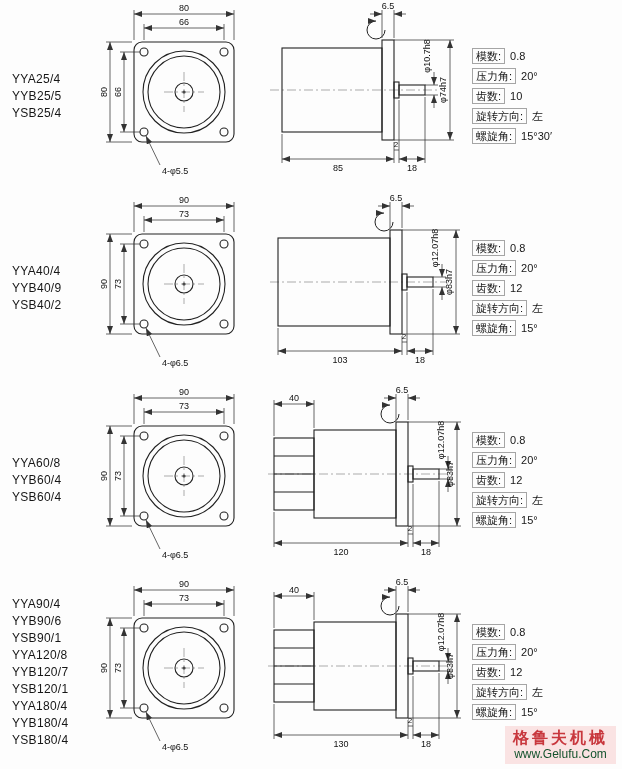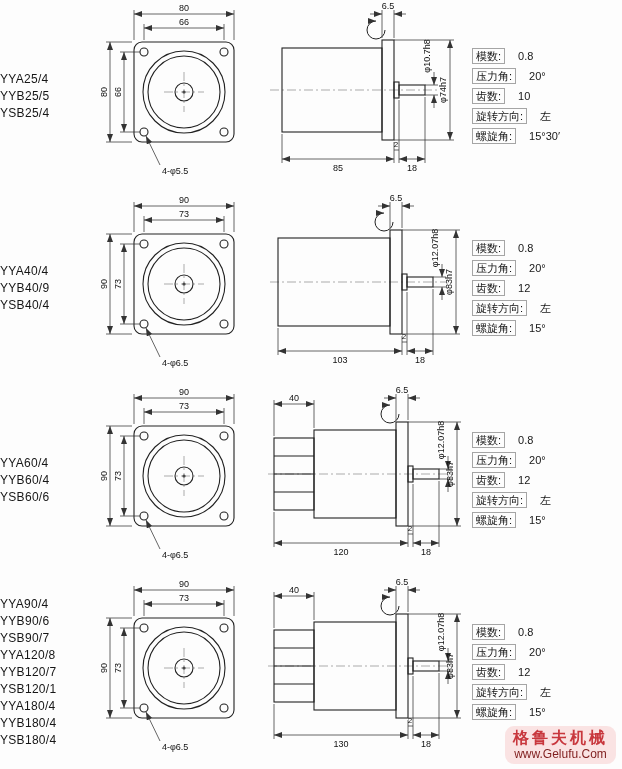--- a/index.html
+++ b/index.html
@@ -1,36 +1,36 @@
 <!DOCTYPE html>
 <html><head>
 <meta charset="utf-8">
 <style>
   *{box-sizing:border-box}
   html,body{margin:0;padding:0}
   body{background:#ddd;font-family:"Liberation Sans",sans-serif}
   .page{position:relative;width:622px;height:769px;margin:0 auto;background:#fdfdfd;overflow:hidden}
   .row{display:flex;align-items:center;height:192px;width:100%}
-  .models{width:94px;padding-left:0;flex:none}
+  .models{width:94px;padding-left:12px;flex:none}
   .model{font-size:12px;line-height:17px;color:#161616;white-space:nowrap;letter-spacing:.3px}
   .front-svg,.side-svg{flex:none;display:block}
   .specs{margin-left:8px;flex:none}
   .spec-line{display:flex;align-items:center;margin:4px 0;font-size:11px;color:#161616;white-space:nowrap}
-  .spec-label{border:1px solid #a5a5a5;padding:0 3px;margin-right:12px;line-height:14px}
+  .spec-label{border:1px solid #a5a5a5;padding:0 3px;margin-right:4px;line-height:14px}
   .spec-value{padding:0 1px}
   svg text{font-family:"Liberation Sans",sans-serif;font-size:9px;fill:#111}
   svg text.small{font-size:8px}
   g.ln{stroke:#222;stroke-width:1.1;fill:none}
   g.dim{stroke:#333;stroke-width:.75;fill:none}
   line.cl{stroke:#777;stroke-width:.6;stroke-dasharray:9 3 2 3}
   circle.dot{fill:#222;stroke:none}
   path.rot{stroke:#222;stroke-width:1;fill:none}
-  .watermark{position:absolute;right:6px;bottom:5px;text-align:center;background:rgba(247,206,206,.55);padding:2px 8px 3px;border-radius:9px}
+  .watermark{position:absolute;right:6px;bottom:5px;text-align:center;background:rgba(247,206,206,.55);padding:2px 8px 3px;border-radius:0}
   .wm1{color:#c8373d;font-size:16px;font-weight:bold;letter-spacing:3px;line-height:19px}
-  .wm2{color:#7f1d1d;font-size:12px;line-height:14px}
+  .wm2{color:#14532d;font-size:12px;line-height:14px}
 </style>
 </head>
 <body>
 
 <svg width="0" height="0" style="position:absolute">
   <defs>
     <marker id="arr" markerWidth="10" markerHeight="8" refX="8" refY="3" orient="auto-start-reverse" markerUnits="userSpaceOnUse">
       <path d="M0,0 L8,3 L0,6 Z" fill="#333"></path>
     </marker>
   </defs>
@@ -136,21 +136,21 @@
           <span class="spec-label">螺旋角:</span>
           <span class="spec-value">15°30′</span>
         </div>
     </div>
   </div>
 
   <div class="row">
     <div class="models">
       <div class="model">YYA40/4</div>
       <div class="model">YYB40/9</div>
-      <div class="model">YSB40/4</div>
+      <div class="model">YSB40/2</div>
     </div>
     <svg class="front-svg" width="170" height="192" viewBox="0 0 170 192">
       <g class="ln">
         <rect x="40" y="42" width="100" height="100" rx="8"></rect>
         <circle cx="90" cy="92" r="41"></circle>
         <circle cx="90" cy="92" r="36"></circle>
         <circle cx="90" cy="92" r="9"></circle>
         <circle class="dot" cx="90" cy="92" r="1.6"></circle>
         <circle cx="50" cy="52" r="4"></circle>
         <circle cx="130" cy="52" r="4"></circle>
@@ -235,23 +235,23 @@
         </div>
       <div class="spec-line">
           <span class="spec-label">螺旋角:</span>
           <span class="spec-value">15°</span>
         </div>
     </div>
   </div>
 
   <div class="row">
     <div class="models">
-      <div class="model">YYA60/4</div>
+      <div class="model">YYA60/8</div>
       <div class="model">YYB60/4</div>
-      <div class="model">YSB60/6</div>
+      <div class="model">YSB60/4</div>
     </div>
     <svg class="front-svg" width="170" height="192" viewBox="0 0 170 192">
       <g class="ln">
         <rect x="40" y="42" width="100" height="100" rx="8"></rect>
         <circle cx="90" cy="92" r="41"></circle>
         <circle cx="90" cy="92" r="36"></circle>
         <circle cx="90" cy="92" r="9"></circle>
         <circle class="dot" cx="90" cy="92" r="1.6"></circle>
         <circle cx="50" cy="52" r="4"></circle>
         <circle cx="130" cy="52" r="4"></circle>
@@ -346,21 +346,21 @@
           <span class="spec-label">螺旋角:</span>
           <span class="spec-value">15°</span>
         </div>
     </div>
   </div>
 
   <div class="row">
     <div class="models">
       <div class="model">YYA90/4</div>
       <div class="model">YYB90/6</div>
-      <div class="model">YSB90/7</div>
+      <div class="model">YSB90/1</div>
       <div class="model">YYA120/8</div>
       <div class="model">YYB120/7</div>
       <div class="model">YSB120/1</div>
       <div class="model">YYA180/4</div>
       <div class="model">YYB180/4</div>
       <div class="model">YSB180/4</div>
     </div>
     <svg class="front-svg" width="170" height="192" viewBox="0 0 170 192">
       <g class="ln">
         <rect x="40" y="42" width="100" height="100" rx="8"></rect>

